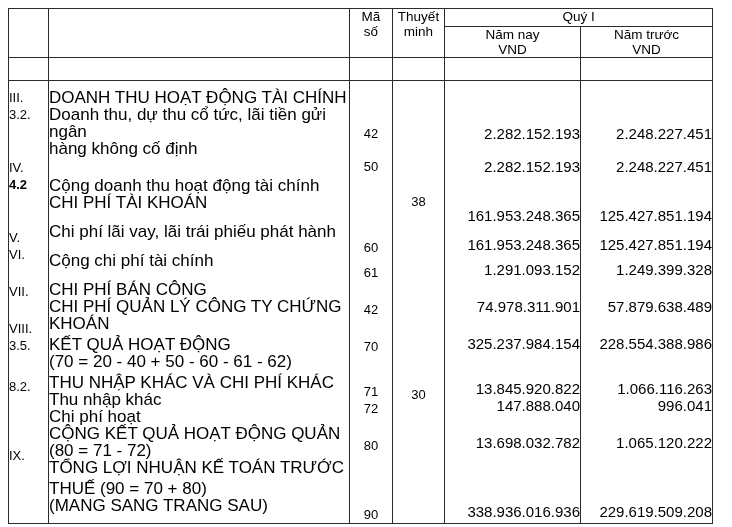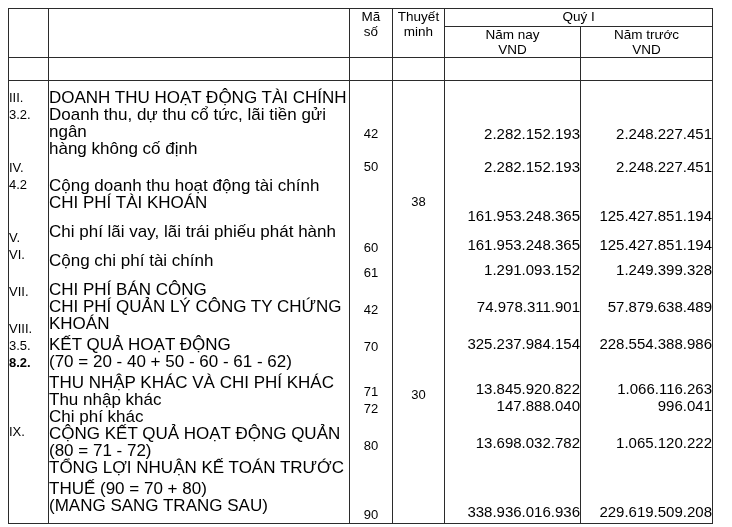--- a/index.html
+++ b/index.html
@@ -171,30 +171,30 @@
 
     <tbody>
       <tr class="bodyrow">
 
         <td class="idx">
           <span class="gap8"></span>
           <span class="ln">III.</span>
           <span class="ln plain" style="font-weight:normal;">3.2.</span>
           <span class="gap36"></span>
           <span class="ln">IV.</span>
-          <span class="ln" style="font-weight:normal;">4.2</span>
+          <span class="ln" style="font-weight:bold;">4.2</span>
           <span class="gap36"></span>
           <span class="ln">V.</span>
           <span class="ln">VI.</span>
           <span class="gap20"></span>
           <span class="ln">VII.</span>
           <span class="gap20"></span>
           <span class="ln">VIII.</span>
           <span class="ln" style="font-weight:normal;">3.5.</span>
-          <span class="ln" style="font-weight:bold;">8.2.</span>
+          <span class="ln" style="font-weight:normal;margin-top:24px;">8.2.</span>
           <span class="gap52"></span>
           <span class="ln">IX.</span>
         </td>
 
         <td class="desc">
           <span class="gap8"></span>
           <span class="ln caps indent">DOANH THU HOẠT ĐỘNG TÀI CHÍNH</span>
           <span class="ln">Doanh thu, dự thu cổ tức, lãi tiền gửi ngân</span>
           <span class="ln">hàng không cố định</span>
           <span class="gap20"></span>
@@ -207,21 +207,21 @@
           <span class="gap12"></span>
           <span class="ln caps indent">CHI PHÍ BÁN CÔNG</span>
           <span class="ln caps indent">CHI PHÍ QUẢN LÝ CÔNG TY CHỨNG</span>
           <span class="ln caps indent">KHOÁN</span>
           <span class="gap4"></span>
           <span class="ln caps indent">KẾT QUẢ HOẠT ĐỘNG</span>
           <span class="ln caps indent">(70 = 20 - 40 + 50 - 60 - 61 - 62)</span>
           <span class="gap4"></span>
           <span class="ln caps indent">THU NHẬP KHÁC VÀ CHI PHÍ KHÁC</span>
           <span class="ln">Thu nhập khác</span>
-          <span class="ln">Chi phí khác</span>
+          <span class="ln">Chi phí hoạt</span>
           <span class="ln caps indent">CỘNG KẾT QUẢ HOẠT ĐỘNG QUẢN</span>
           <span class="ln caps indent">(80 = 71 - 72)</span>
           <span class="ln caps indent">TỔNG LỢI NHUẬN KẾ TOÁN TRƯỚC</span>
           <span class="gap4"></span>
           <span class="ln caps indent">THUẾ (90 = 70 + 80)</span>
           <span class="ln caps indent">(MANG SANG TRANG SAU)</span>
         </td>
 
         <td class="code">
           <span class="gap44"></span>

